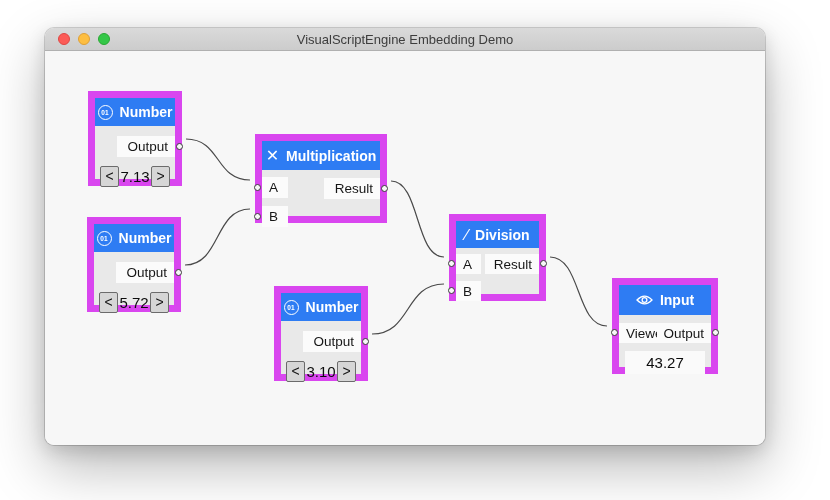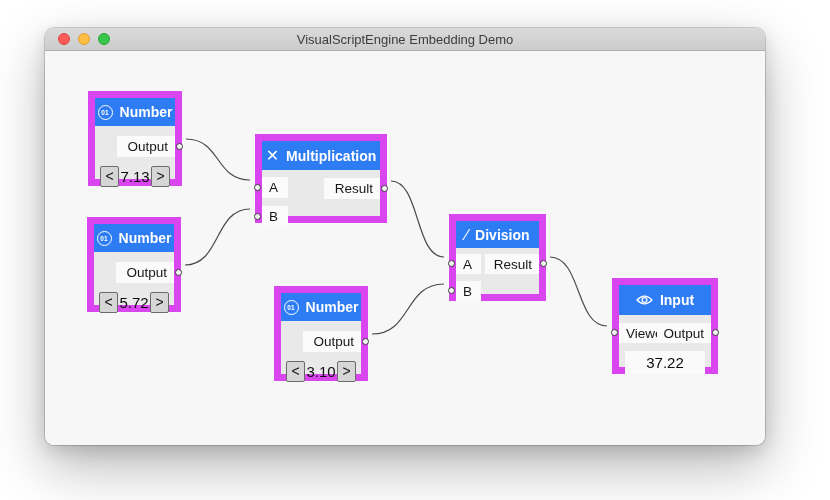--- a/index.html
+++ b/index.html
@@ -204,17 +204,17 @@
         <span>Input</span>
       </div>
       <div class="slot left" style="left:0;top:38px;height:20px;width:42px;">
         <span>Viewer</span>
       </div>
       <span class="port" style="left:-8px;top:44px;"></span>
       <div class="slot right" style="right:0;top:38px;height:20px;width:54px;">
         <span>Output</span>
       </div>
       <span class="port" style="right:-8px;top:44px;"></span>
-      <div class="viewer-value-slot">37.22</div>
+      <div class="viewer-value-slot">43.27</div>
     </div>
 
   </div>
 </div>
 
 </body></html>

